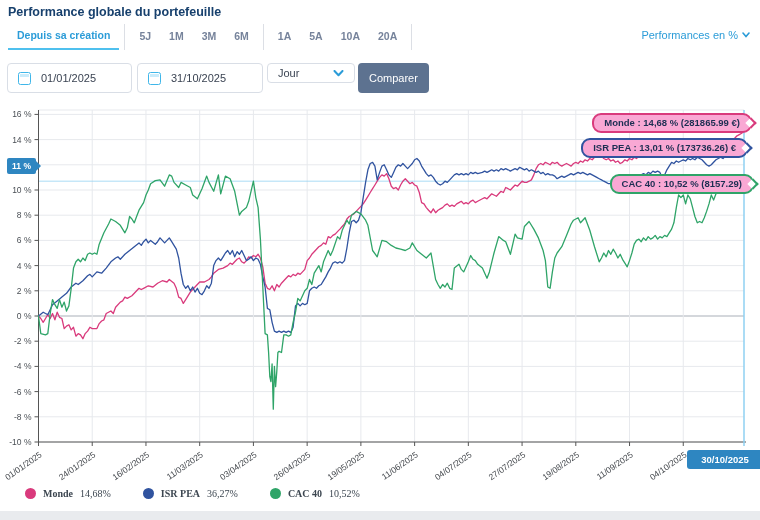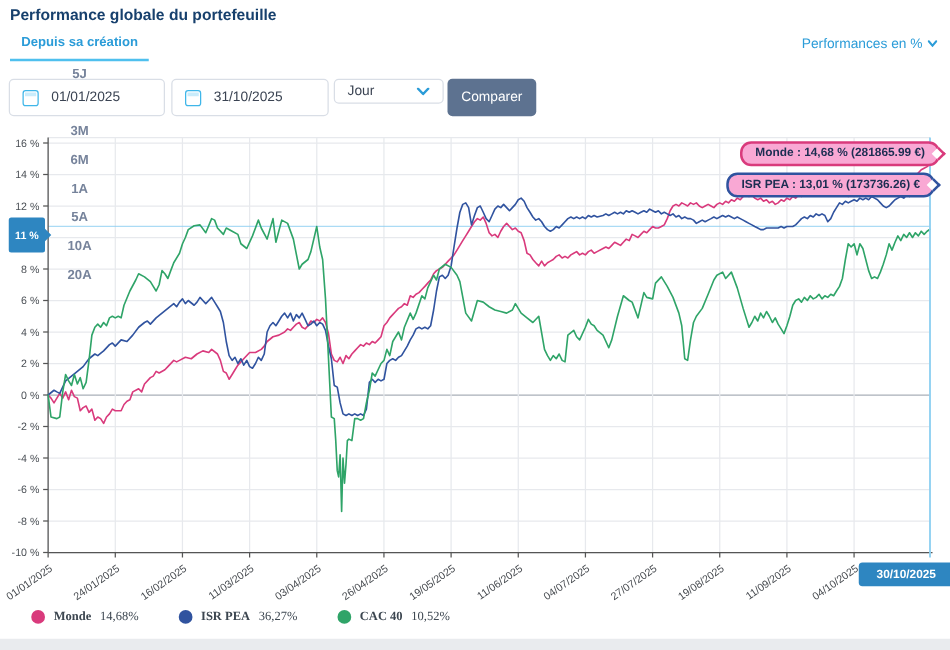--- a/index.html
+++ b/index.html
@@ -2,21 +2,21 @@
 <html><head>
 <meta charset="utf-8">
 <style>
   * { margin:0; padding:0; box-sizing:border-box; }
   html,body { width:760px; height:520px; background:#fff; overflow:hidden;
     font-family:"Liberation Sans", sans-serif; }
   #app { position:relative; width:760px; height:520px; background:#fff; }
 
   .page-title { position:absolute; left:8px; top:5px; font-size:12.5px; font-weight:bold; color:#17406d; }
 
-  .tabs { position:absolute; left:8px; top:24px; display:flex; align-items:center; height:26px;flex-direction:column; }
+  .tabs { position:absolute; left:8px; top:24px; display:flex; align-items:center; height:26px; }
   .tab { font-size:10.5px; font-weight:bold; color:#76839b; padding:4px 9px 7px; cursor:pointer; white-space:nowrap; }
   .tab.active { color:#2b9cd8; border-bottom:2px solid #4fc0ee; }
   .tab-divider { width:1px; height:26px; background:#dcdfe5; margin:0 5px; }
 
   .perf-link { position:absolute; right:10px; top:29px; display:flex; align-items:center; gap:4px;
     font-size:11px; color:#2b9cd8; cursor:pointer; }
 
   .controls { position:absolute; left:0; top:63px; width:760px; height:30px; }
   .date-field { position:absolute; top:0; height:30px; background:#fff; border:1px solid #d9dee6; border-radius:4px;
     display:flex; align-items:center; padding-left:10px; gap:10px; }
@@ -32,21 +32,21 @@
 
   #chart { position:absolute; left:0; top:0; width:760px; height:520px; }
 
   .tooltip { position:absolute; background:#f9a8d4; border:2px solid #999; border-radius:9px; padding:2px 10px 3px;
     font-size:9.5px; font-weight:bold; color:#1c2e52; white-space:nowrap; z-index:5; }
   .tooltip .tip { content:''; position:absolute; right:-5px; top:50%; width:8px; height:8px; background:#fff;
     transform:translateY(-50%) rotate(45deg); border:0 solid; border-top:2px solid; border-right:2px solid; border-color:inherit; }
 
   .axis-badge { position:absolute; background:#2e86c1; color:#fff; font-weight:bold; display:flex;
     align-items:center; justify-content:center; z-index:4; }
-  .y-badge { left:7px; top:174px; width:29px; height:28px; font-size:8.5px; border-radius:2px; }
+  .y-badge { left:7px; top:158px; width:29px; height:16px; font-size:8.5px; border-radius:2px; }
   .y-badge::after { content:''; position:absolute; left:100%; top:50%; transform:translateY(-50%);
     border:5px solid transparent; border-left:5px solid #2e86c1; }
   .x-badge { left:687px; top:450px; width:76px; height:19px; font-size:9.5px; border-radius:3px; }
 
   .legend { position:absolute; left:25px; top:488px; display:flex; align-items:center; gap:32px;font-family:Liberation Serif, serif; }
   .legend-item { display:flex; align-items:center; gap:7px; }
   .legend-dot { width:11px; height:11px; border-radius:50%; background:#999; }
   .legend-name { font-size:10px; font-weight:bold; color:#3c4650; }
   .legend-value { font-size:10px; color:#3c4650; }
 
@@ -192,20 +192,24 @@
     </svg>
 
   <div class="tooltip" style="top: 113px; right: 8px; border-color: rgb(217, 58, 124);">
     <span>Monde : 14,68 % (281865.99 €)</span>
     <span class="tip"></span>
   </div>
   <div class="tooltip" style="top: 138px; right: 12px; border-color: rgb(48, 83, 159);">
     <span>ISR PEA : 13,01 % (173736.26) €</span>
     <span class="tip"></span>
   </div>
+  <div class="tooltip" style="top: 174px; right: 6px; border-color: rgb(47, 164, 104);">
+    <span>CAC 40 : 10,52 % (8157.29)</span>
+    <span class="tip"></span>
+  </div>
 
   <div class="axis-badge y-badge">11 %</div>
   <div class="axis-badge x-badge">30/10/2025</div>
 
   <div class="legend">
     <div class="legend-item">
       <span class="legend-dot" style="background: rgb(217, 58, 124);"></span>
       <span class="legend-name">Monde</span>
       <span class="legend-value">14,68%</span>
     </div>

